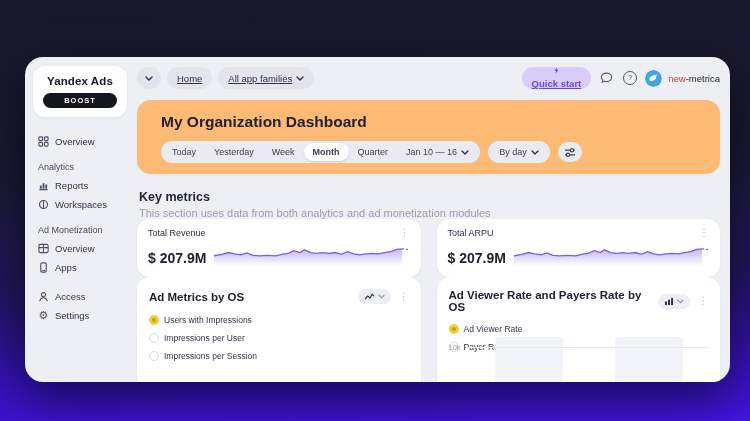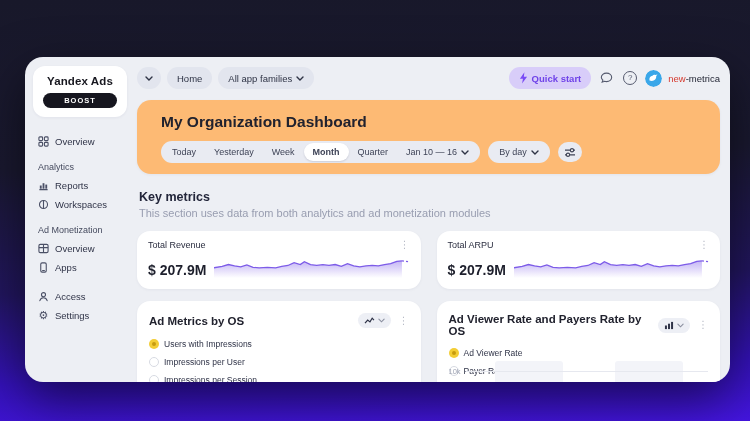--- a/index.html
+++ b/index.html
@@ -20,43 +20,43 @@
   .boost-pill{margin:6px auto 0;background:#16161f;color:#fff;font-size:7.5px;font-weight:700;letter-spacing:1px;border-radius:9px;padding:3px 0;width:74px;}
   .nav{margin-top:15px;padding-left:5px;}
   .nav-item{display:flex;align-items:center;gap:6px;height:19px;font-size:9.5px;color:#2f3347;cursor:pointer;}
   .nav-item .nav-icon{width:11px;height:11px;display:flex;align-items:center;justify-content:center;color:#4b5066;flex:0 0 11px;}
   .nav-section{margin-top:11px;margin-bottom:4px;font-size:9px;color:#454a5e;}
   .nav-gap{height:10px;}
   .gear-glyph{font-size:11px;line-height:11px;}
   
   .main{flex:1;padding:10px 10px 0 5px;display:flex;flex-direction:column;box-sizing:border-box;}
   .topbar{display:flex;align-items:center;gap:6px;height:23px;}
-  .pill{display:flex;align-items:center;gap:4px;background:#e2e5ee;border-radius:12px;height:22px;padding:0 10px;font-size:9.5px;color:#2e3345;cursor:pointer;box-sizing:border-box;}
+  .pill{display:flex;align-items:center;gap:4px;background:#e2e5ee;border-radius:12px;height:22px;padding:0 10px;font-size:9.5px;color:#2e3345;cursor:pointer;box-sizing:border-box;text-decoration:underline;}
   .pill.icon-only{padding:0 8px;}
   .spacer{flex:1;}
-  .quick-start{background:#d8cdf9;color:#6f42e8;font-weight:600;}
+  .quick-start{background:#d8cdf9;color:#6f42e8;font-weight:600;flex-direction:column;}
   .icon-btn{width:18px;height:18px;display:flex;align-items:center;justify-content:center;color:#555a6e;cursor:pointer;}
   .help-circle{width:12px;height:12px;border:1.2px solid #555a6e;border-radius:50%;font-size:8px;line-height:12px;text-align:center;color:#555a6e;}
   .avatar{width:17px;height:17px;border-radius:50%;overflow:hidden;flex:0 0 17px;}
   .user-name{font-size:9.5px;color:#1e2130;display:flex;}
   .user-name .hl{color:#d63b30;}
   
   .title-card{margin-top:11px;background:#fdba74;border-radius:14px;padding:13px 24px 11px;box-shadow:0 1px 3px rgba(40,40,80,.05);}
   .page-title{font-size:15.5px;font-weight:600;color:#21222e;}
   .filters-row{margin-top:10px;display:flex;align-items:center;gap:8px;}
   .segmented{display:flex;align-items:flex-start;background:#e9ebf2;border-radius:11px;padding:2px;font-size:9px;color:#3f4457;}
   .seg-item{padding:4px 9px;border-radius:9px;cursor:pointer;display:flex;align-items:center;gap:4px;white-space:nowrap;}
   .seg-item.selected{background:#fff;font-weight:600;box-shadow:0 1px 2px rgba(30,30,60,.14);}
   .chev{display:block;}
   .sliders-btn{background:#e9ebf2;border-radius:10px;height:20px;width:24px;display:flex;align-items:center;justify-content:center;color:#3f4457;cursor:pointer;}
   
   .section-head{margin:16px 2px 0;}
   .section-title{font-size:12.5px;font-weight:700;color:#23263a;}
   .section-sub{margin-top:3px;font-size:11px;color:#989db0;}
-  .cards-row{display:flex;gap:16px;margin-top:12px;}
+  .cards-row{display:flex;gap:16px;margin-top:0;}
   .metric-card{flex:1;background:#fff;border-radius:13px;padding:9px 11px 8px;box-sizing:border-box;height:58px;box-shadow:0 1px 3px rgba(40,40,80,.05);}
   .metric-top{display:flex;justify-content:space-between;align-items:flex-start;}
   .metric-label{font-size:9px;color:#2b2e40;}
   .kebab{color:#b6bac6;font-size:10px;line-height:10px;cursor:pointer;}
   .metric-bottom{display:flex;align-items:flex-end;gap:8px;margin-top:2px;}
   .metric-value{font-size:14px;font-weight:700;color:#1d1f2c;white-space:nowrap;}
   .spark{flex:1;height:26px;}
   
   .chart-card{flex:1;background:#fff;border-radius:13px;padding:12px 12px;box-sizing:border-box;height:130px;position:relative;box-shadow:0 1px 3px rgba(40,40,80,.05);}
   .chart-head{display:flex;align-items:center;gap:8px;}

